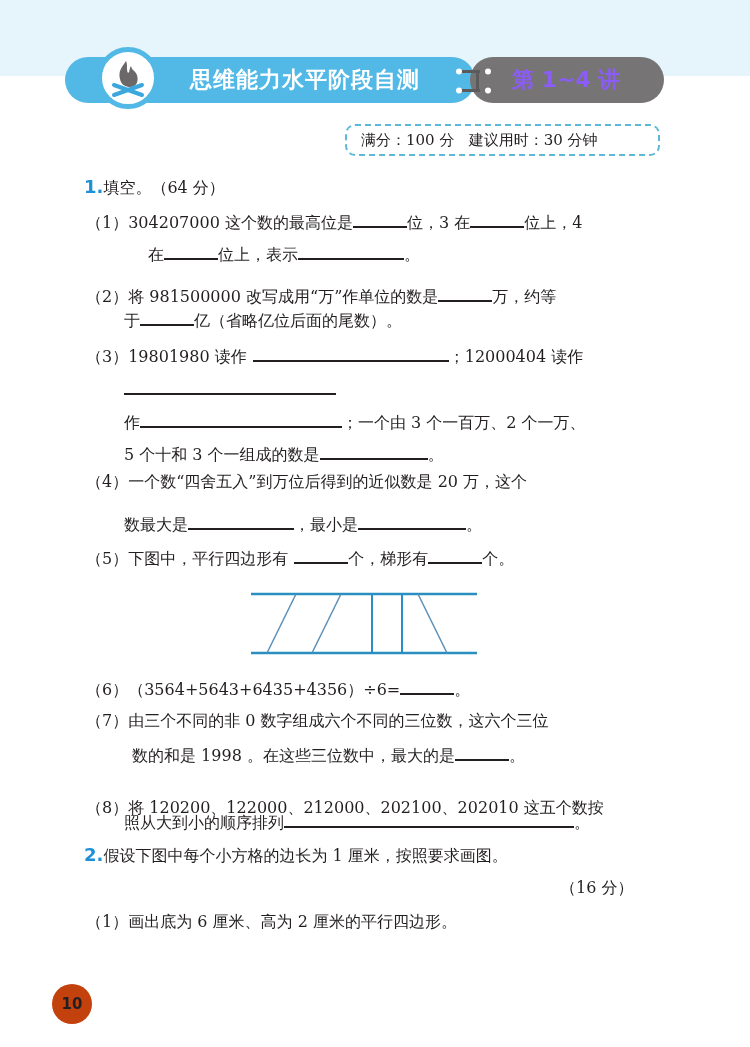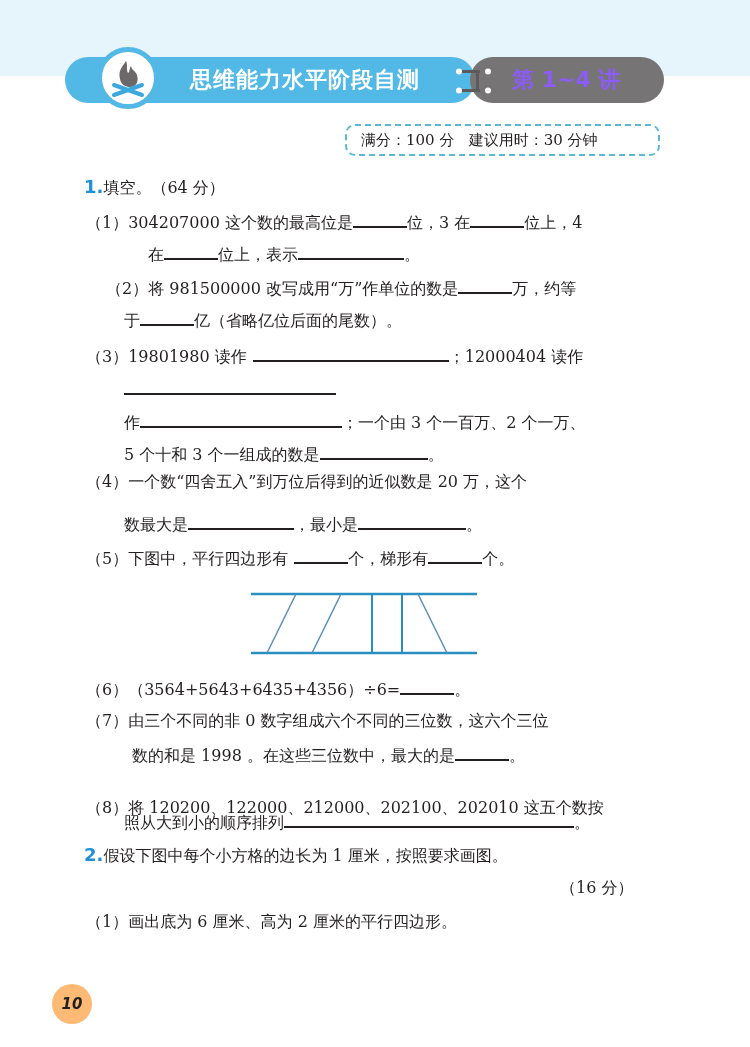--- a/index.html
+++ b/index.html
@@ -43,22 +43,22 @@
     position: absolute; font-size: 16px; line-height: 24px; height: 24px; white-space: nowrap;
   }
   .qnum {
     font-family: "DejaVu Sans", "Liberation Sans", sans-serif; font-weight: bold;
     color: #1e90d8; font-size: 18px;
   }
   .blank { display: inline-block; border-bottom: 2px solid #231f20; height: 18px; vertical-align: baseline; }
   .figure { position: absolute; left: 248px; top: 590px; }
   .page-num {
     position: absolute; left: 52px; top: 984px; width: 40px; height: 40px; border-radius: 50%;
-    background: #fdba74; text-align: center; line-height: 40px;
-    font-family: "DejaVu Sans", "Liberation Sans", sans-serif; font-weight: bold; font-size: 15px; color: #231f20; font-style: italic;
+    background: #c2410c; text-align: center; line-height: 40px;
+    font-family: "DejaVu Sans", "Liberation Sans", sans-serif; font-weight: bold; font-size: 15px; color: #231f20;
   }
 </style>
 </head>
 <body>
 
 <div class="top-band"></div>
 
 <div class="banner-blue"></div>
 <div class="banner-gray"></div>
 
@@ -89,21 +89,21 @@
   <span class="qnum">1.</span><span>填空。（64 分）</span>
 </div>
 
 <div class="line" style="left:86px; top:208px;">
   <span>（1）</span><span>304207000 这个数的最高位是</span><span class="blank" style="width:54px"></span><span>位，3 在</span><span class="blank" style="width:54px"></span><span>位上，4</span>
 </div>
 <div class="line" style="left:124px; top:240px;margin-left:24px;">
   <span>在</span><span class="blank" style="width:54px"></span><span>位上，表示</span><span class="blank" style="width:106px"></span><span>。</span>
 </div>
 
-<div class="line" style="left:86px; top:274px;margin-left:20px;">
+<div class="line" style="left:86px; top:282px;">
   <span>（2）</span><span>将 981500000 改写成用“万”作单位的数是</span><span class="blank" style="width:54px"></span><span>万，约等</span>
 </div>
 <div class="line" style="left:124px; top:306px;">
   <span>于</span><span class="blank" style="width:54px"></span><span>亿（省略亿位后面的尾数）。</span>
 </div>
 
 <div class="line" style="left:86px; top:342px;">
   <span>（3）</span><span>19801980 读作</span><span class="blank" style="width:196px; margin-left:6px"></span><span>；12000404 读作</span>
 </div>
 <div class="line" style="left:124px; top:375px;">

